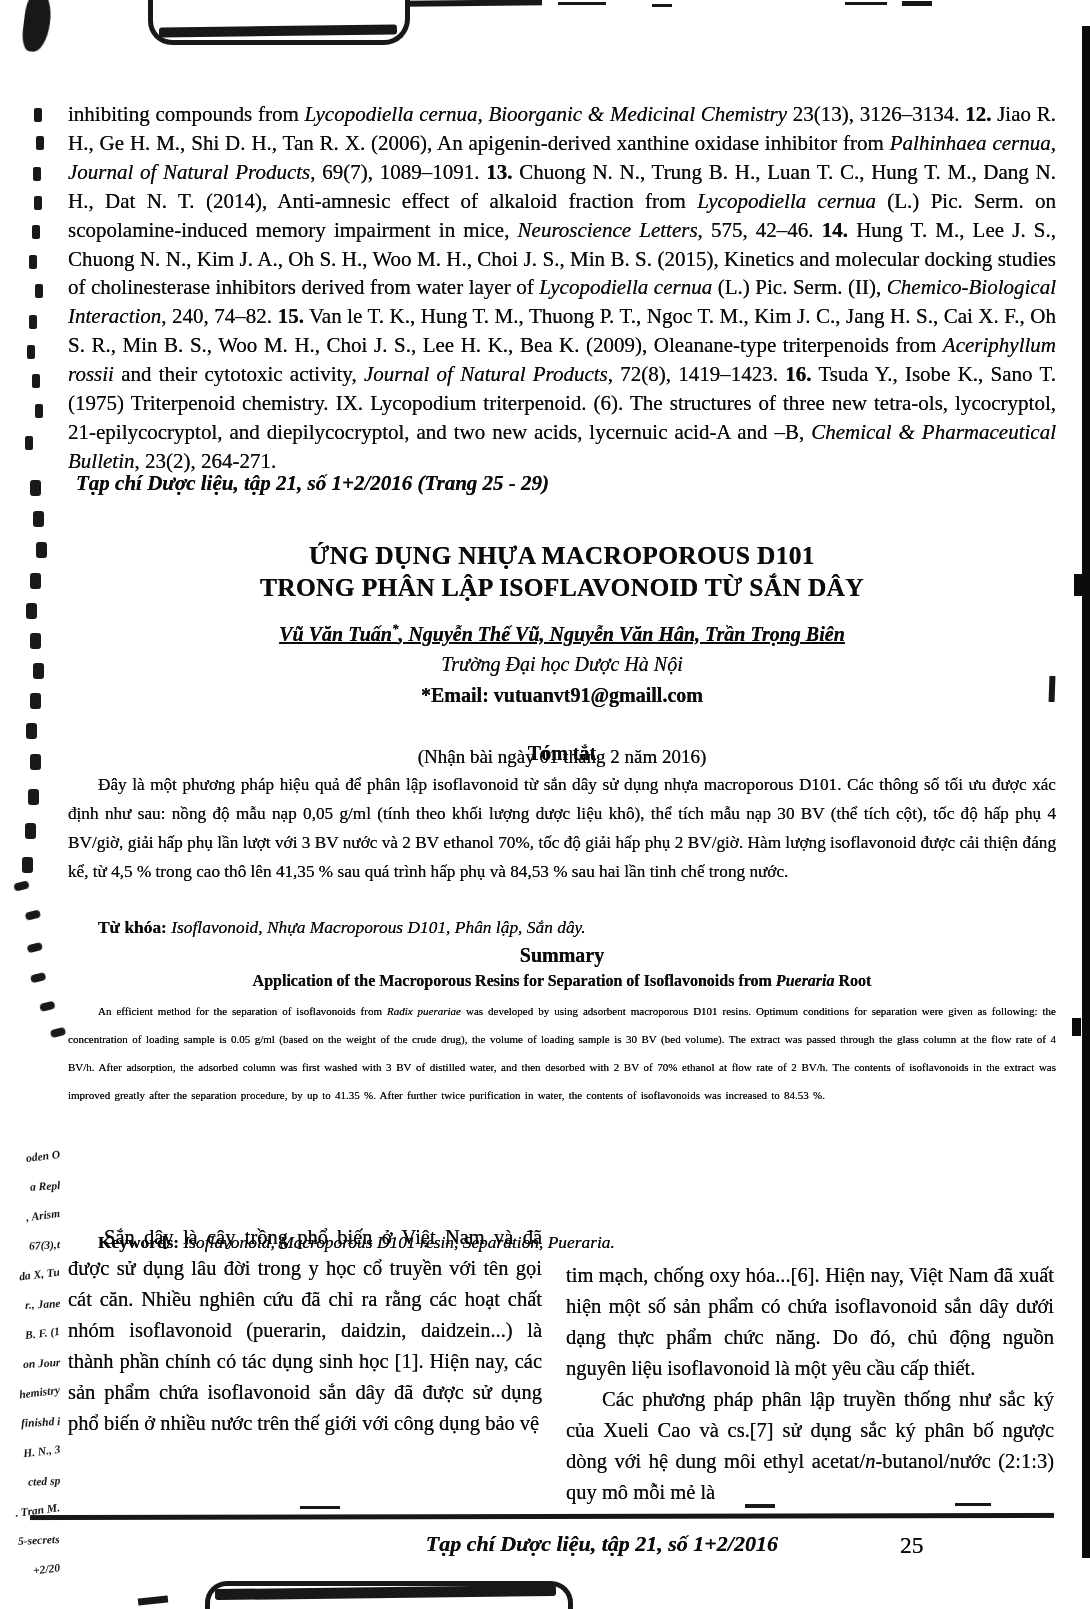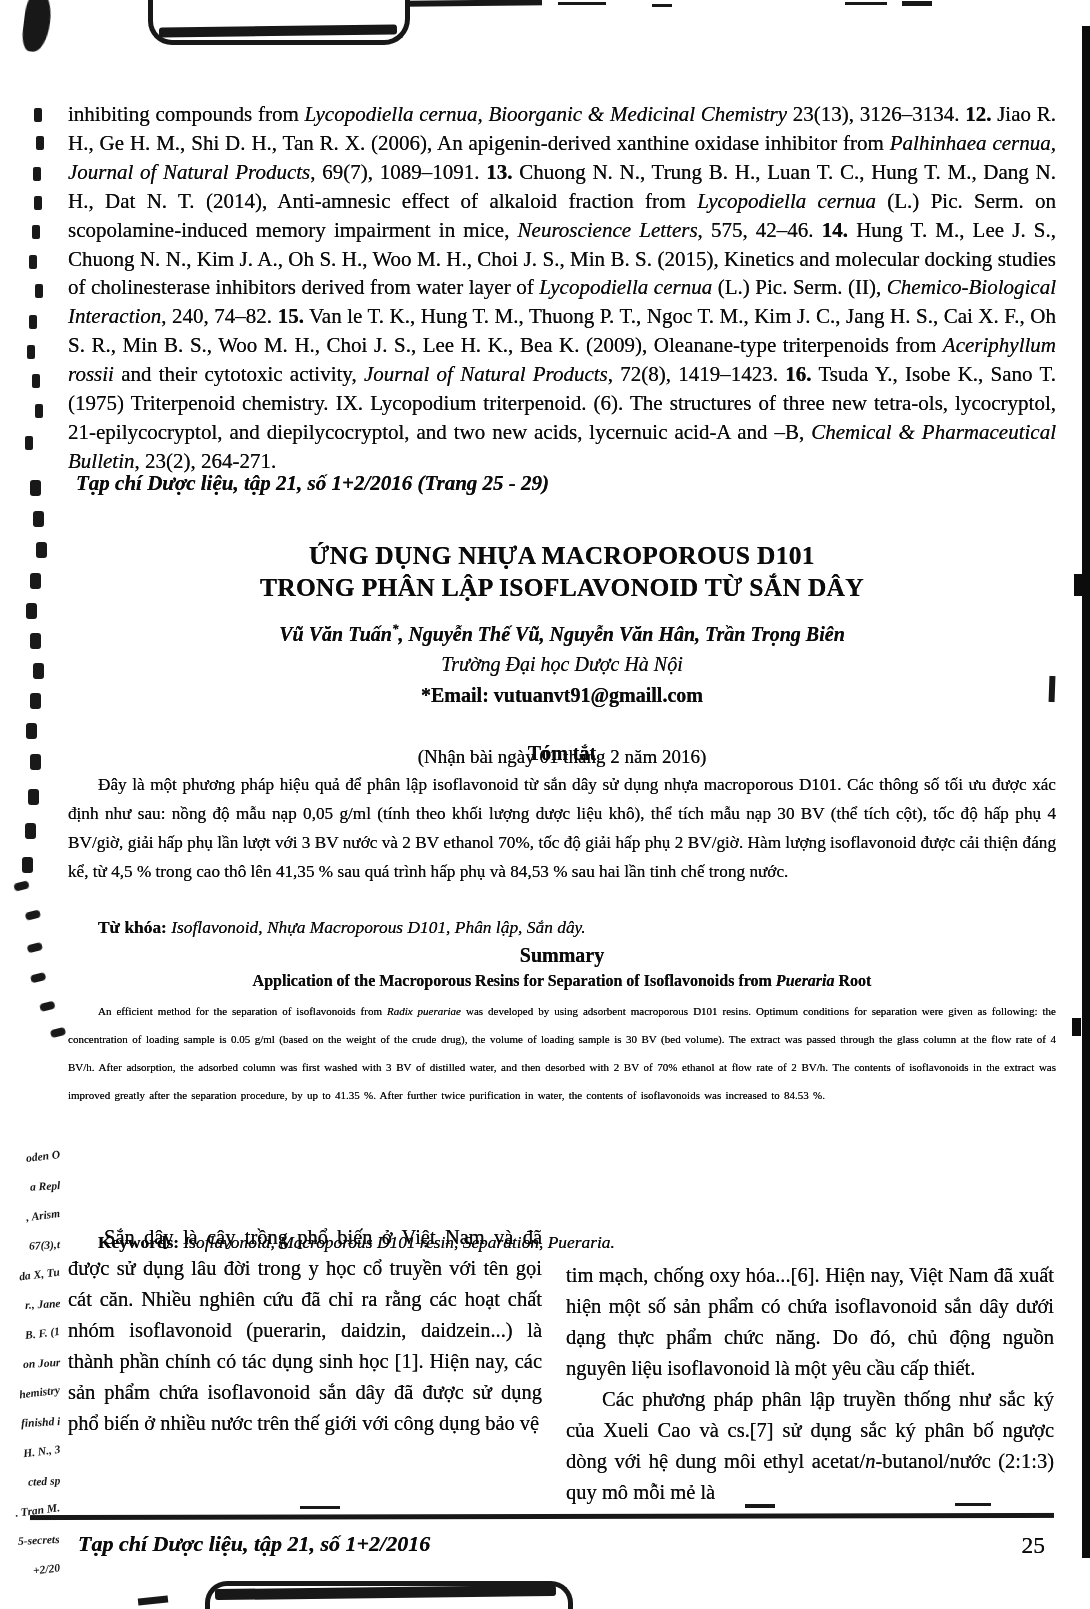--- a/index.html
+++ b/index.html
@@ -12,40 +12,40 @@
   sup{font-size:0.65em;}
   .block{position:absolute;}
   .just{text-align:justify;text-justify:inter-word;}
   .ctr{text-align:center;}
   .ink{text-shadow:0 0 0.55px rgba(0,0,0,0.85);}
   
   .refs{left:68px;top:100px;width:988px;font-size:21px;line-height:28.9px;}
   
   .jline{left:76px;top:471px;width:900px;font-size:21px;font-weight:bold;font-style:italic;}
   .title{left:68px;top:540px;width:988px;font-size:25.5px;font-weight:bold;line-height:32px;letter-spacing:0.3px;}
-  .authors{left:68px;top:621px;width:988px;font-size:20px;font-weight:bold;font-style:italic;}
+  .authors{left:68px;top:621px;width:988px;font-size:20px;font-weight:bold;font-style:italic;text-decoration:underline;}
   .affil{left:68px;top:653px;width:988px;font-size:20px;font-style:italic;}
   .email{left:68px;top:684px;width:988px;font-size:20px;font-weight:bold;}
   .received{left:68px;top:746px;width:988px;font-size:19px;}
   .h-center{left:68px;width:988px;font-size:20px;font-weight:bold;}
   .abs-vi{left:68px;top:770px;width:988px;font-size:17.2px;line-height:29px;text-indent:30px;}
   .kw-line{left:68px;width:988px;font-size:17.4px;text-indent:30px;}
   .sum-title{left:68px;top:972px;width:988px;font-size:16px;font-weight:bold;}
   .abs-en{left:68px;top:998px;width:988px;font-size:11px;line-height:27.9px;text-indent:30px;word-spacing:1.5px;}
   
   .col{font-size:20.5px;line-height:31px;}
   .col-left{left:68px;top:1222px;width:474px;}
   .col-right{left:566px;top:1224px;width:488px;}
   .sec-h{font-weight:bold;text-indent:36px;font-size:21px;margin:0 0 4px 0;}
   .col p{margin:0;text-indent:36px;}
   .col p.noindent{text-indent:0;margin-top:36px;}
   
   .footrule{left:30px;top:1514px;width:1024px;height:5px;background:#101010;transform:rotate(-0.12deg);}
-  .foot-j{left:78px;top:1531px;width:700px;font-size:22px;font-weight:bold;font-style:italic;}
-  .foot-p{left:900px;top:1532px;width:145px;font-size:23.5px;text-align:right;}
+  .foot-j{left:78px;top:1531px;width:700px;font-size:22px;font-weight:bold;font-style:italic;text-align:right;}
+  .foot-p{left:900px;top:1532px;width:145px;font-size:23.5px;}
   
   .art{position:absolute;background:#0c0c0c;}
   .soft{filter:blur(0.4px);opacity:0.95;}
   .tab-top{position:absolute;left:148px;top:-10px;width:252px;height:50px;
     border:5px solid #0c0c0c;border-top:none;border-radius:0 0 26px 24px;}
   .tab-top .smear{position:absolute;left:6px;right:8px;bottom:4px;height:10px;background:#0c0c0c;
     border-radius:3px;transform:rotate(-0.8deg);}
   .tab-bottom{position:absolute;left:205px;top:1581px;width:358px;height:34px;
     border:5px solid #0c0c0c;border-bottom:none;border-radius:22px 22px 0 0;}
   .tab-bottom .smear{position:absolute;left:5px;right:12px;top:1px;height:11px;background:#0c0c0c;

